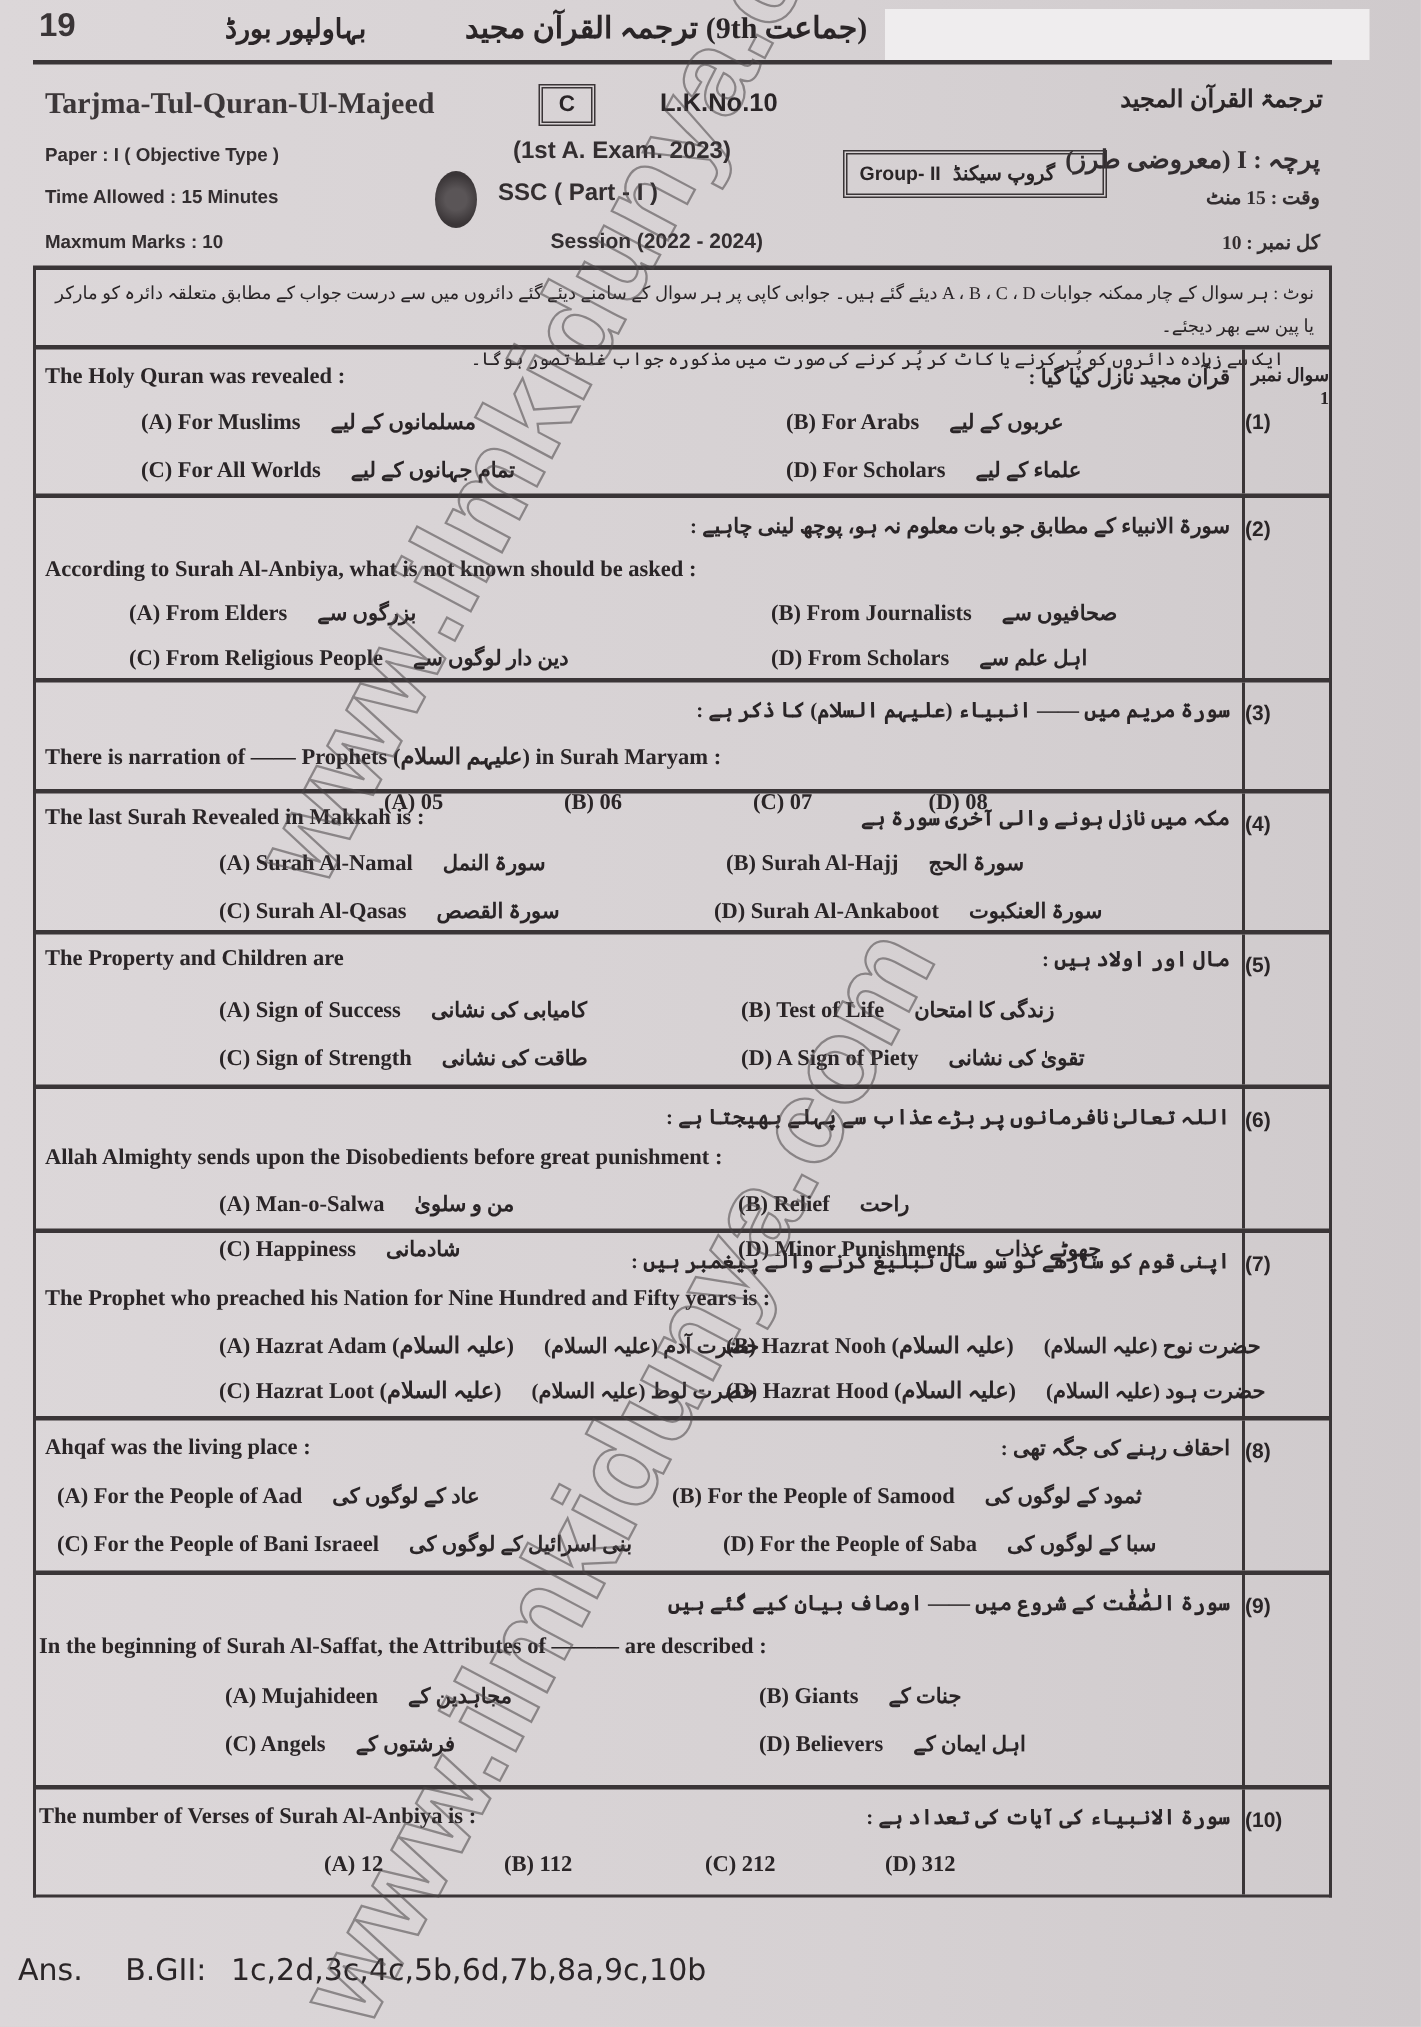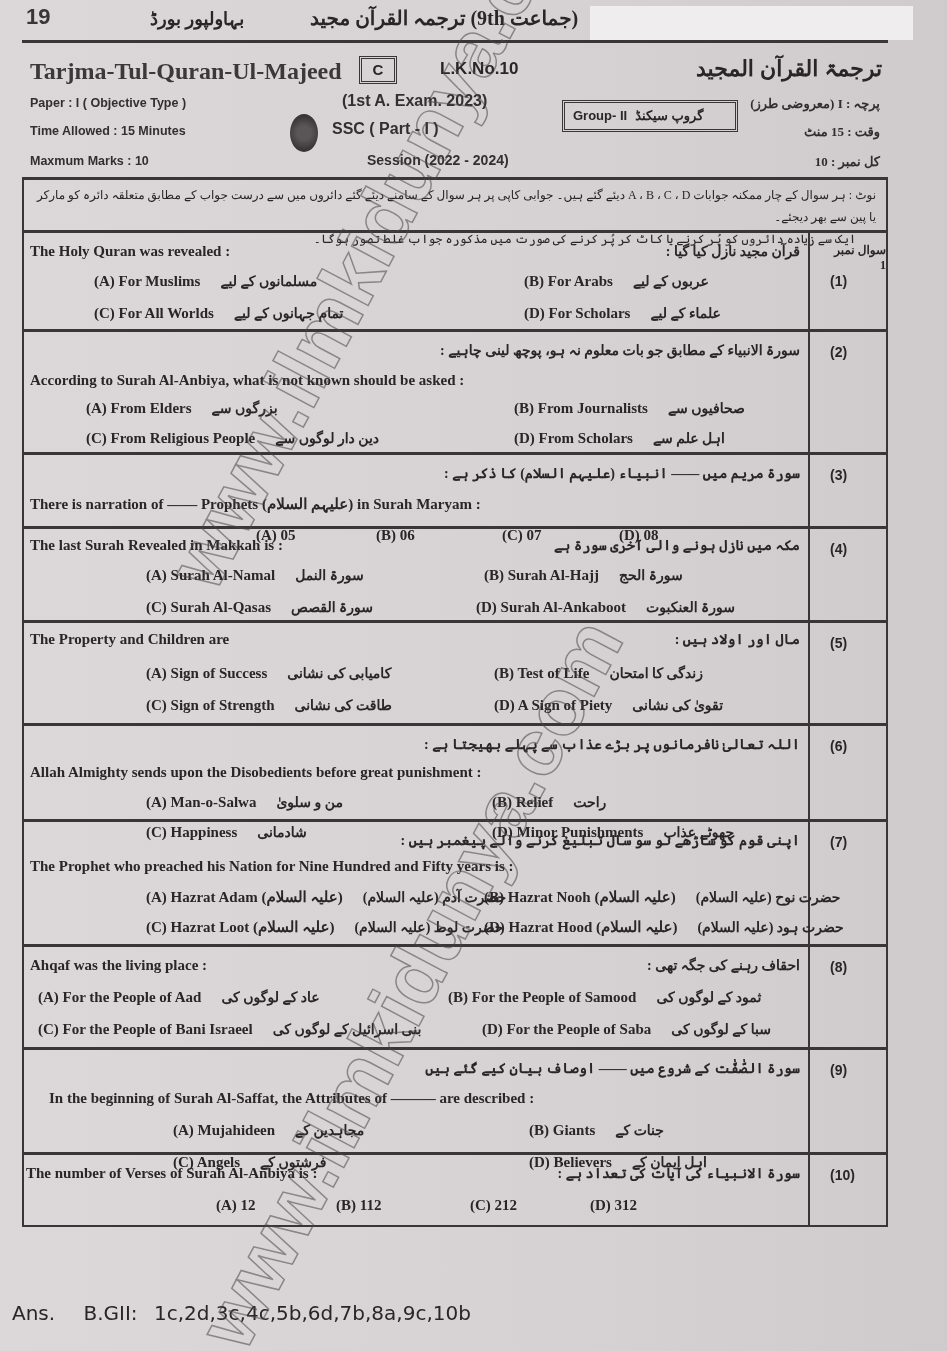--- a/index.html
+++ b/index.html
@@ -12,36 +12,36 @@
       position: relative;
     }
     .topbar { position: absolute; left: 0; top: 0; width: 947px; height: 40px; }
     .topbar .pg { position: absolute; left: 26px; top: 4px; font-family: "Liberation Sans", sans-serif; font-weight: bold; font-size: 22px; color: #3a3537; }
     .topbar .board { position: absolute; left: 150px; top: 8px; font-size: 18px; font-weight: bold; direction: rtl; }
     .topbar .ctitle { position: absolute; left: 310px; top: 6px; font-size: 20px; font-weight: bold; direction: rtl; }
     .topbar .whiteout { position: absolute; left: 590px; top: 6px; width: 323px; height: 34px; background: #efedee; }
     .rule-top { position: absolute; left: 22px; top: 40px; width: 866px; height: 3px; background: #3a3537; }
 
     .hdr { position: absolute; left: 22px; top: 50px; width: 866px; height: 125px; font-family: "Liberation Sans", sans-serif; }
-    .hdr .title-en { position: absolute; left: 8px; top: 8px; font-family: "Liberation Serif", serif; font-weight: bold; font-size: 24px; color: #3c3739; }
+    .hdr .title-en { position: absolute; left: 8px; top: 8px; font-family: "Liberation Serif", serif; font-weight: bold; font-size: 20px; color: #3c3739; }
     .hdr .box-c { position: absolute; left: 337px; top: 6px; width: 38px; height: 28px; border: 3px double #3a3537; text-align: center; font-weight: bold; font-size: 15px; line-height: 22px; }
     .hdr .lk { position: absolute; left: 418px; top: 9px; font-weight: bold; font-size: 17px; }
     .hdr .code { position: absolute; left: 540px; top: 5px; width: 200px; height: 30px; border: 3px double #3a3537; font-weight: bold; font-size: 14px; line-height: 24px; text-align: center; }
-    .hdr .title-ur { position: absolute; right: 6px; top: 6px; font-size: 22px; font-weight: bold; direction: rtl; }
+    .hdr .title-ur { position: absolute; right: 6px; top: 6px; font-size: 16px; font-weight: bold; direction: rtl; }
     .hdr .row { position: absolute; font-weight: bold; font-size: 12.5px; color: #332e30; }
     .hdr .group { position: absolute; left: 540px; top: 50px; width: 176px; height: 32px; border: 3px double #3a3537; font-weight: bold; font-size: 13px; line-height: 26px; padding-left: 8px; }
     .hdr .group span.ur { margin-left: 8px; }
     .hdr .logo { position: absolute; left: 268px; top: 64px; width: 28px; height: 38px; border-radius: 50%; background: radial-gradient(circle, #5a5557 30%, #3a3537 70%); }
     .rule-hdr { position: absolute; left: 22px; top: 177px; width: 866px; height: 3px; background: #3a3537; }
 
     .table { position: absolute; left: 22px; top: 180px; width: 866px; border: 2px solid #3a3537; border-top: none; }
     .note { height: 53px; border-bottom: 3px solid #3a3537; direction: rtl; font-size: 12px; padding: 4px 10px; line-height: 22px; }
     .q { position: relative; border-bottom: 3px solid #3a3537; }
     .q:last-child { border-bottom: none; }
-    .q .main { margin-right: 76px; border-right: 2px solid #3a3537; position: relative; height: 100%; }
+    .q .main { margin-right: 56px; border-right: 2px solid #3a3537; position: relative; height: 100%; }
     .q .num { position: absolute; right: 0; top: 0; width: 56px; height: 100%; font-family: "Liberation Sans", sans-serif; font-weight: bold; font-size: 14px; }
     .q .num .label { display: block; font-family: "Liberation Serif", serif; font-size: 12px; direction: rtl; margin-top: 10px; }
     .q .num .n { position: absolute; left: 0; right: 0; }
     .line { position: absolute; font-size: 15px; font-weight: bold; white-space: nowrap; }
     .ur-line { position: absolute; right: 8px; font-size: 14px; direction: rtl; font-weight: bold; white-space: nowrap; }
     .opt { position: absolute; font-size: 15px; font-weight: bold; white-space: nowrap; }
     .opt .ur { margin-left: 20px; font-size: 14px; }
     .ans { position: absolute; left: 12px; top: 1301px; font-family: "DejaVu Sans", sans-serif; font-size: 20px; color: #2a2527; }
     .ans span { margin-right: 22px; }
     .watermark { position: absolute; left: 150px; top: 560px; font-family: "Liberation Sans", sans-serif; font-size: 80px; font-weight: bold; color: transparent; -webkit-text-stroke: 1.5px #4a4547; transform: rotate(-62deg); transform-origin: left top; opacity: 0.55; pointer-events: none; white-space: nowrap; }
@@ -59,21 +59,21 @@
 <div class="rule-top"></div>
 
 <div class="hdr">
   <span class="title-en">Tarjma-Tul-Quran-Ul-Majeed</span>
   <div class="box-c">C</div>
   <span class="lk">L.K.No.10</span>
   <span class="title-ur">ترجمۃ القرآن المجید</span>
 
   <span class="row" style="left:8px;top:46px;">Paper : I  ( Objective Type )</span>
   <span class="row" style="left:320px;top:42px;font-size:16px;font-family:'Liberation Sans',sans-serif;">(1st A. Exam. 2023)</span>
-  <span class="row" style="right:8px;top:46px;direction:rtl;font-family:'Liberation Serif',serif;font-size:13px;">پرچہ : I (معروضی طرز)</span>
+  <span class="row" style="right:8px;top:46px;direction:rtl;font-family:'Liberation Serif',serif;font-size:17px;">پرچہ : I (معروضی طرز)</span>
   <div class="group">
     <span>Group- II</span><span class="ur">گروپ سیکنڈ</span>
   </div>
 
   <span class="row" style="left:8px;top:74px;">Time Allowed   :  15 Minutes</span>
   <div class="logo"></div>
   <span class="row" style="left:310px;top:70px;font-size:16px;">SSC ( Part - I )</span>
   <span class="row" style="right:8px;top:74px;direction:rtl;font-family:'Liberation Serif',serif;font-size:13px;">وقت : 15 منٹ</span>
 
   <span class="row" style="left:8px;top:104px;">Maxmum Marks  :  10</span>
@@ -194,21 +194,21 @@
       <span class="opt" style="left:14px;top:42px;"><span>(A)  For the People of Aad</span><span class="ur">عاد کے لوگوں کی</span></span>
       <span class="opt" style="left:424px;top:42px;"><span>(B)  For the People of Samood</span><span class="ur">ثمود کے لوگوں کی</span></span>
       <span class="opt" style="left:14px;top:74px;"><span>(C)  For the People of Bani Israeel</span><span class="ur">بنی اسرائیل کے لوگوں کی</span></span>
       <span class="opt" style="left:458px;top:74px;"><span>(D)  For the People of Saba</span><span class="ur">سبا کے لوگوں کی</span></span>
     </div>
     <div class="num">
         <span class="n" style="top:12px;">(8)</span>
       </div>
   </div>
 
-  <div class="q" style="height:105px;padding-left:23px;">
+  <div class="q" style="height:143px;">
     <div class="main">
       <span class="ur-line" style="top:10px;">سورۃ الصّٰفّٰت کے شروع میں —— اوصاف بیان کیے گئے ہیں</span>
       <span class="line" style="left:2px;top:40px;">In the beginning of Surah Al-Saffat, the Attributes of ——— are described   :</span>
       <span class="opt" style="left:126px;top:72px;"><span>(A)  Mujahideen</span><span class="ur">مجاہدین کے</span></span>
       <span class="opt" style="left:482px;top:72px;"><span>(B)  Giants</span><span class="ur">جنات کے</span></span>
       <span class="opt" style="left:126px;top:104px;"><span>(C)  Angels</span><span class="ur">فرشتوں کے</span></span>
       <span class="opt" style="left:482px;top:104px;"><span>(D)  Believers</span><span class="ur">اہل ایمان کے</span></span>
     </div>
     <div class="num">
         <span class="n" style="top:12px;">(9)</span>

